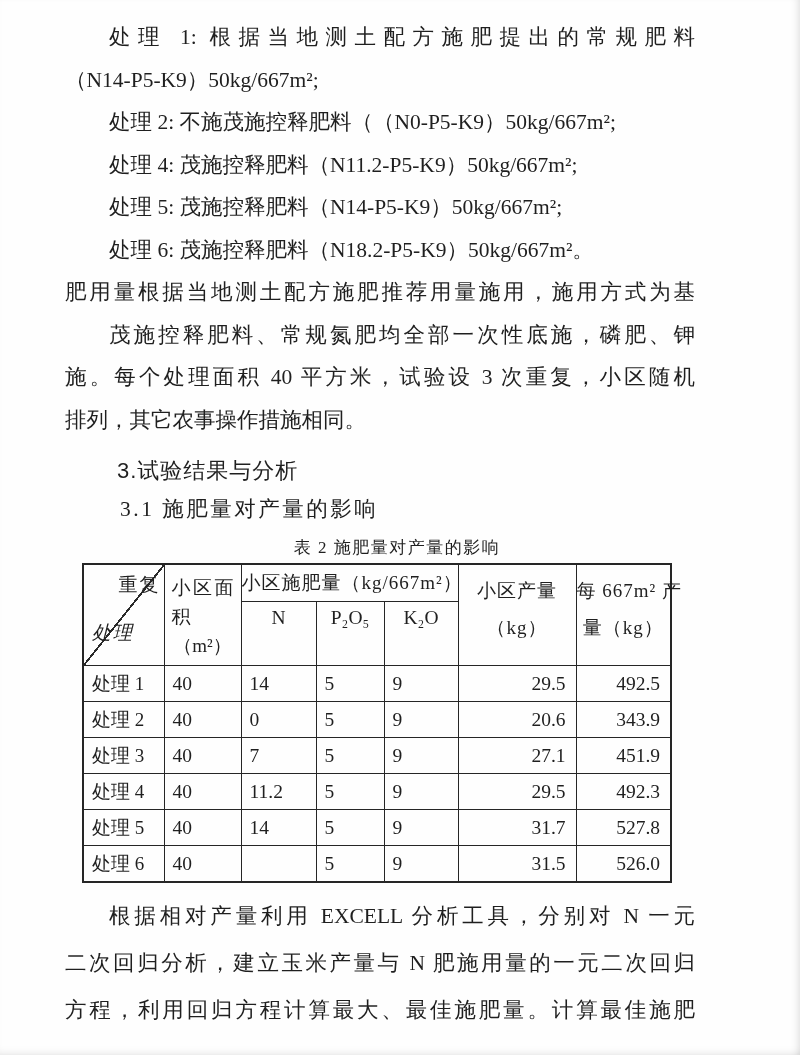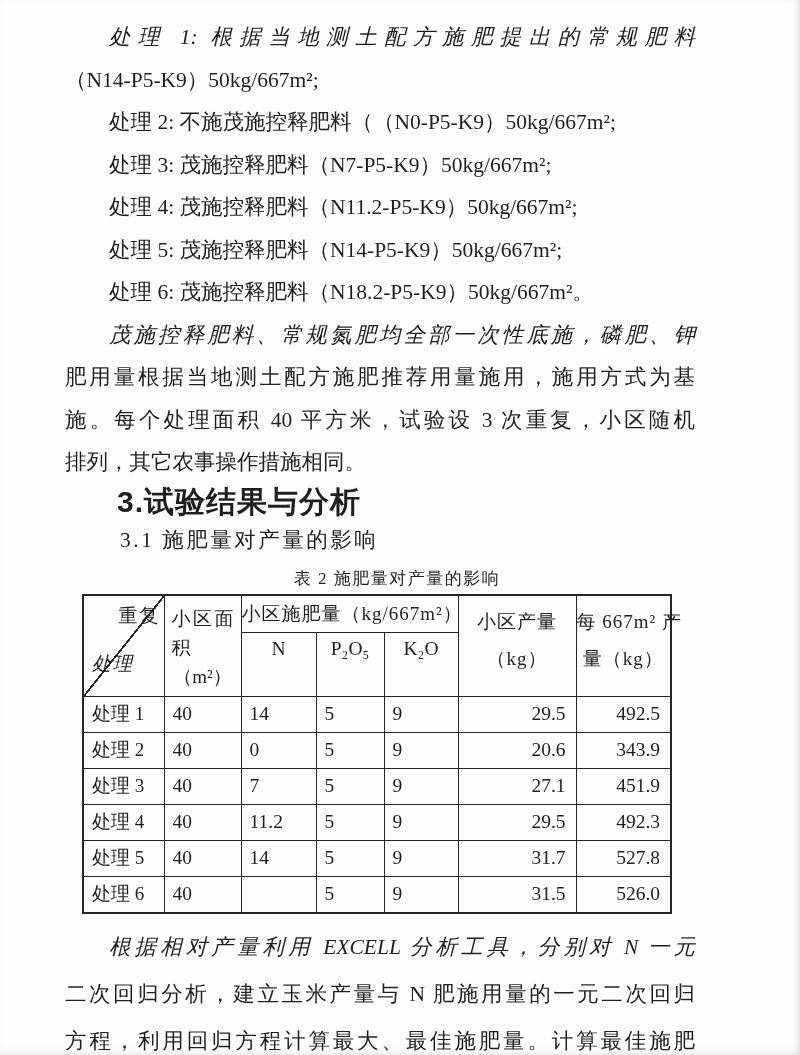--- a/index.html
+++ b/index.html
@@ -9,26 +9,26 @@
     box-sizing:border-box;
     background:#fefefe;
     color:#1f1f1f;
     font-family:"Liberation Serif","DejaVu Serif",serif;
     padding:16px 105px 0 65px;
     overflow:hidden;
     box-shadow: inset -7px 0 9px -6px rgba(0,0,0,0.14), inset 0 -7px 9px -6px rgba(0,0,0,0.10);
   }
   .ln { font-size:21.5px; line-height:42.5px; }
   .ind { padding-left:44px; }          
-  .ti  { text-indent:44px;font-style:italic; }           
+  .ti  { text-indent:44px; }           
   .j   { text-align:justify; text-align-last:justify; }
   .h3 {
     font-family:"Liberation Sans","DejaVu Sans",sans-serif;
-    font-weight:700; font-size:30px; line-height:36px;
-    padding-left:52px; letter-spacing:1px;
+    font-weight:400; font-size:22px; line-height:36px;
+    padding-left:52px; letter-spacing:1px;margin-top:12px;
   }
   .h31 { font-size:21.5px; line-height:40px; padding-left:55px; letter-spacing:2.5px; }
   .tbl-title {
     font-size:17px; line-height:30px; margin-top:4px;
     text-align:center; padding-left:34px; letter-spacing:1.5px;
   }
   .ln2 { font-size:21.5px; line-height:47px; }
   .p2 { margin-top:10px; }
 
   table.tbl {
@@ -65,27 +65,26 @@
   td.c-r    { text-align:right; padding-right:10px; }
 </style>
 </head>
 <body>
 
 <div class="page">
 
   <div class="ln j ti">处理 1: 根据当地测土配方施肥提出的常规肥料</div>
   <div class="ln">（N14-P5-K9）50kg/667m²;</div>
   <div class="ln ind">处理 2: 不施茂施控释肥料（（N0-P5-K9）50kg/667m²;</div>
-  <div class="ln ind">处理 3: 茂施控释肥料（N7-P5-K9）50kg/667m²;</div>
   <div class="ln ind">处理 4: 茂施控释肥料（N11.2-P5-K9）50kg/667m²;</div>
   <div class="ln ind">处理 5: 茂施控释肥料（N14-P5-K9）50kg/667m²;</div>
   <div class="ln ind">处理 6: 茂施控释肥料（N18.2-P5-K9）50kg/667m²。</div>
 
+  <div class="ln j">肥用量根据当地测土配方施肥推荐用量施用，施用方式为基</div>
   <div class="ln j ti">茂施控释肥料、常规氮肥均全部一次性底施，磷肥、钾</div>
-  <div class="ln j">肥用量根据当地测土配方施肥推荐用量施用，施用方式为基</div>
   <div class="ln j">施。每个处理面积 40 平方米，试验设 3 次重复，小区随机</div>
   <div class="ln">排列，其它农事操作措施相同。</div>
 
   <div class="h3">3.试验结果与分析</div>
   <div class="h31">3.1 施肥量对产量的影响</div>
 
   <div class="tbl-title">表 2 施肥量对产量的影响</div>
 
   <table class="tbl">
     <colgroup>

